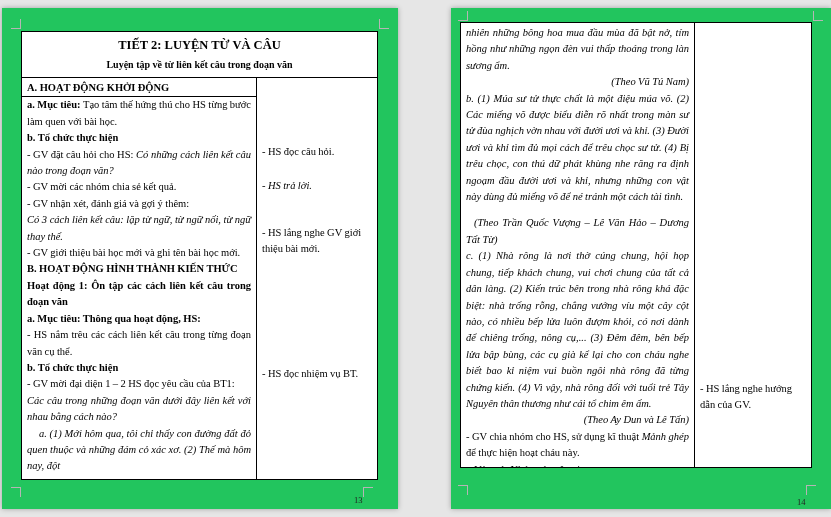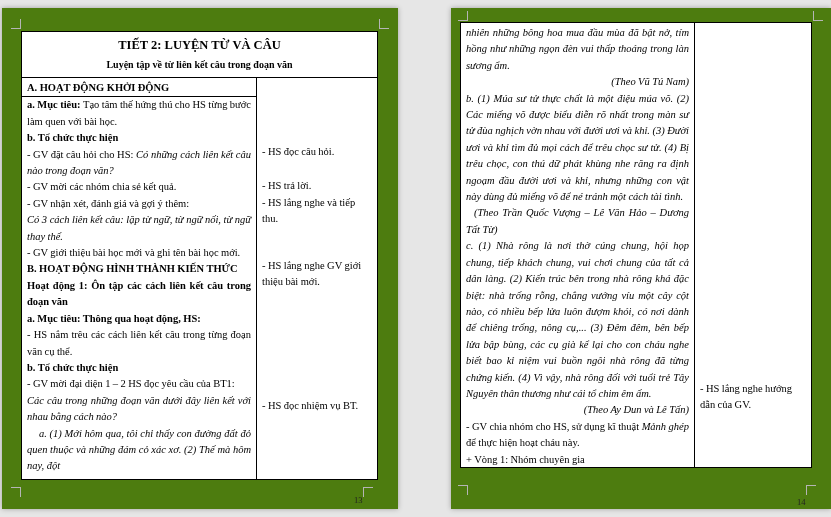--- a/index.html
+++ b/index.html
@@ -1,18 +1,18 @@
 <!DOCTYPE html>
 <html><head>
 <meta charset="utf-8">
 <style>
   html,body{margin:0;padding:0;}
   .canvas{position:relative;width:831px;height:517px;background:#e6e6e6;overflow:hidden;
           font-family:"Liberation Serif","DejaVu Serif",serif;color:#000;}
-  .page{position:absolute;top:8px;height:501px;background:#4d7c0f;
+  .page{position:absolute;top:8px;height:501px;background:#22c55e;
         box-shadow:0 0 5px rgba(0,0,0,0.30);}
   .page-left{left:2px;width:396px;}
   .page-right{left:451px;width:380px;}
 
   .doc-table{position:absolute;box-sizing:border-box;border:1.8px solid #000;background:#fff;}
   .page-left .doc-table{left:19px;top:23px;width:357px;height:449px;}
   .page-right .doc-table{left:9px;top:14px;width:352px;height:446px;}
 
   .title-cell{box-sizing:border-box;height:46px;border-bottom:1.8px solid #000;
               text-align:center;padding-top:6px;}
@@ -78,22 +78,21 @@
             <p class="para"><span class="b">Hoạt động 1: Ôn tập các cách liên kết câu trong đoạn văn</span></p>
             <p class="para"><span class="b">a. Mục tiêu: Thông qua hoạt động, HS:</span></p>
             <p class="para"><span>- HS nắm trêu các cách liên kết câu trong từng đoạn văn cụ thể.</span></p>
             <p class="para"><span class="b">b. Tổ chức thực hiện</span></p>
             <p class="para"><span>- GV mời đại diện 1 – 2 HS đọc yêu cầu của BT1:</span></p>
             <p class="para"><span class="i">Các câu trong những đoạn văn dưới đây liên kết với nhau bằng cách nào?</span></p>
             <p class="para" style="text-indent: 12px;"><span class="i">a. (1) Mới hôm qua, tôi chỉ thấy con đường đất đỏ quen thuộc và những đám cỏ xác xơ. (2) Thế mà hôm nay, đột</span></p>
           </div>
         <div class="cell hs">
             <p class="para" style="margin-top: 64px;"><span>- HS đọc câu hỏi.</span></p>
-            <p class="para" style="margin-top: 18px;"><span>- HS trả lời.</span></p>
-            <p class="para"><span>- HS lắng nghe và tiếp thu.</span></p>
+            <p class="para" style="margin-top: 18px; font-style: italic;"><span>- HS trả lời.</span></p>
             <p class="para" style="margin-top: 30px;"><span>- HS lắng nghe GV giới thiệu bài mới.</span></p>
             <p class="para" style="margin-top: 108px;"><span>- HS đọc nhiệm vụ BT.</span></p>
           </div>
       </div>
     </div>
 
     <div class="page-number">13</div>
   </div>
 
   <div class="page page-right">
@@ -101,21 +100,21 @@
     <div class="crop tr"></div>
     <div class="crop bl"></div>
     <div class="crop br"></div>
 
     <div class="doc-table">
       <div class="cols">
         <div class="cell gv">
             <p class="para"><span class="i">nhiên những bông hoa mua đầu mùa đã bật nở, tím hồng như những ngọn đèn vui thấp thoáng trong làn sương ẩm.</span></p>
             <p class="para" style="text-align: right;"><span class="i">(Theo Vũ Tú Nam)</span></p>
             <p class="para"><span class="i">b. (1) Múa sư tử thực chất là một điệu múa võ. (2) Các miếng võ được biểu diễn rõ nhất trong màn sư tử đùa nghịch vờn nhau với đười ươi và khỉ. (3) Đười ươi và khỉ tìm đủ mọi cách để trêu chọc sư tử. (4) Bị trêu chọc, con thú dữ phát khùng nhe răng ra định ngoạm đầu đười ươi và khỉ, nhưng những con vật này dùng đủ miếng võ để né tránh một cách tài tình.</span></p>
-            <p class="para" style="text-indent: 8px;"><span class="i">(Theo Trần Quốc Vượng – Lê Văn Hảo – Dương Tất Từ)</span></p>
+            <p class="para" style="text-indent: 8px; margin-top: 10px;"><span class="i">(Theo Trần Quốc Vượng – Lê Văn Hảo – Dương Tất Từ)</span></p>
             <p class="para"><span class="i">c. (1) Nhà rông là nơi thờ cúng chung, hội họp chung, tiếp khách chung, vui chơi chung của tất cả dân làng. (2) Kiến trúc bên trong nhà rông khá đặc biệt: nhà trống rỗng, chẳng vướng víu một cây cột nào, có nhiều bếp lửa luôn đượm khói, có nơi dành để chiêng trống, nông cụ,... (3) Đêm đêm, bên bếp lửa bập bùng, các cụ già kể lại cho con cháu nghe biết bao kỉ niệm vui buồn ngôi nhà rông đã từng chứng kiến. (4) Vì vậy, nhà rông đối với tuổi trẻ Tây Nguyên thân thương như cái tổ chim êm ấm.</span></p>
             <p class="para" style="text-align: right;"><span class="i">(Theo Ay Dun và Lê Tấn)</span></p>
             <p class="para"><span>- GV chia nhóm cho HS, sử dụng kĩ thuật </span><span class="i">Mảnh ghép</span><span> để thực hiện hoạt cháu này.</span></p>
             <p class="para"><span>+ Vòng 1: Nhóm chuyên gia</span></p>
           </div>
         <div class="cell hs">
             <p class="para" style="margin-top: 356px;"><span>- HS lắng nghe hướng dẫn của GV.</span></p>
           </div>
       </div>
     </div>

